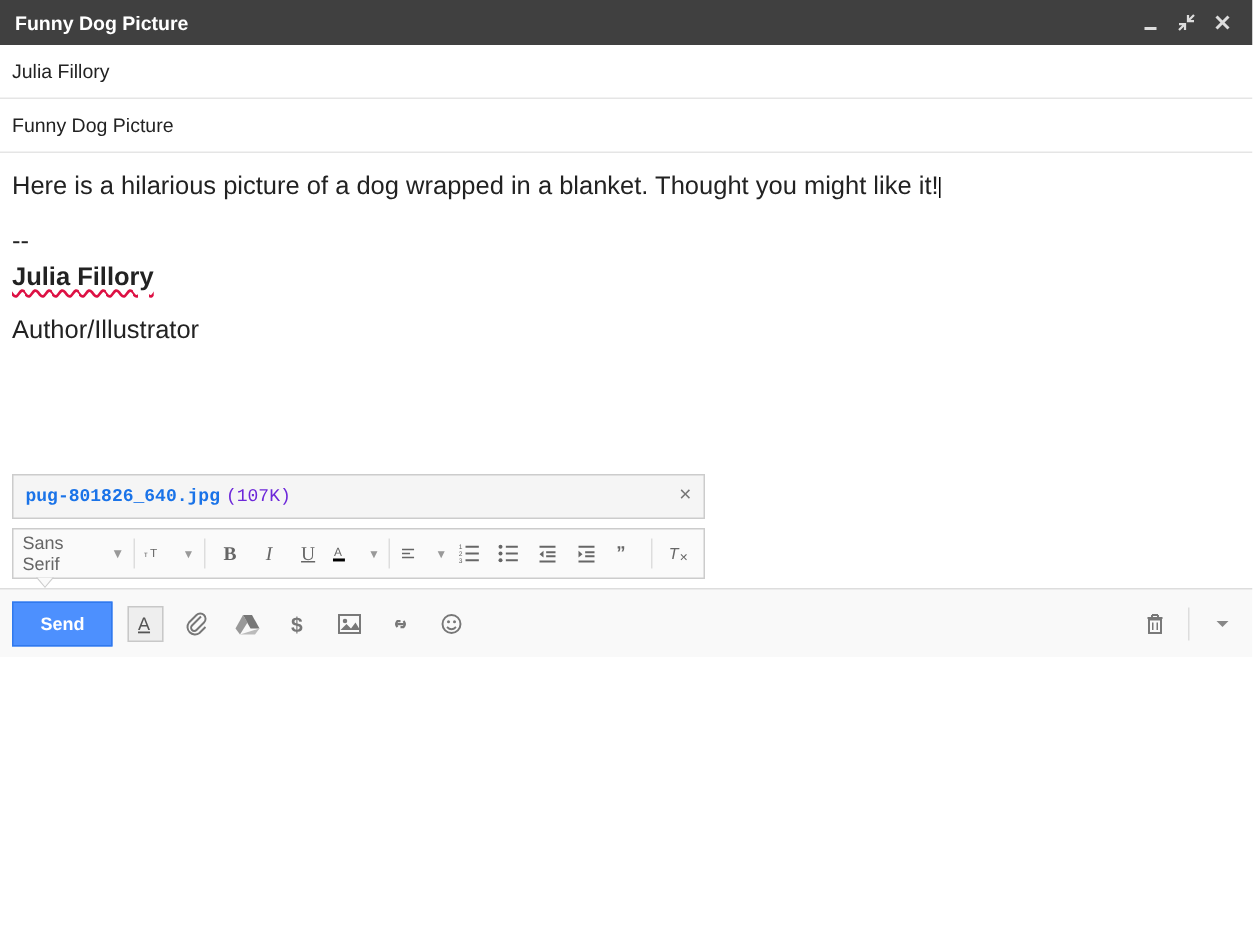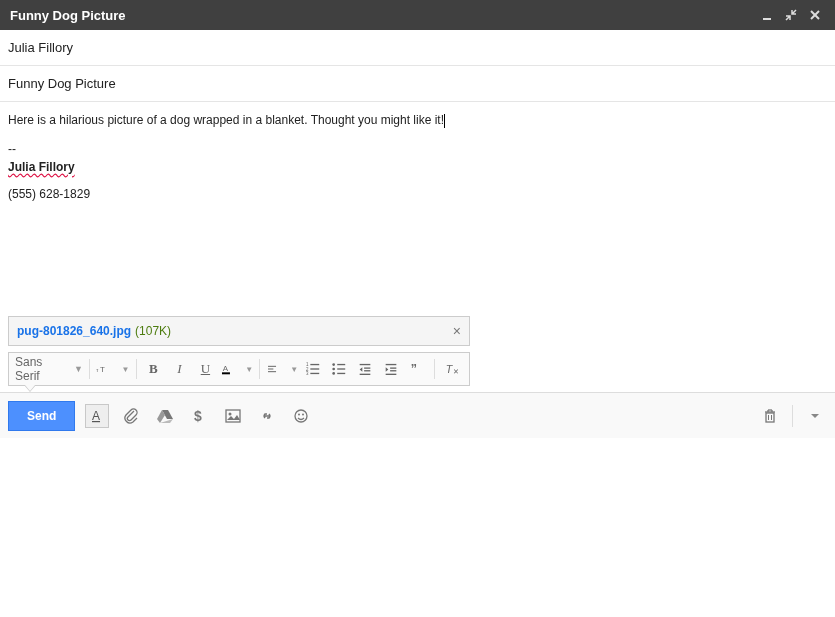--- a/index.html
+++ b/index.html
@@ -3,27 +3,27 @@
 <meta charset="utf-8">
 <style>
   * { box-sizing: border-box; margin: 0; padding: 0; }
   html, body { width: 835px; height: 617px; font-family: Arial, Helvetica, sans-serif; overflow: hidden; }
   .window { width: 835px; height: 438px; display: flex; flex-direction: column; background: #fff; }
   .titlebar { background: #404040; color: #fff; display: flex; align-items: center; padding: 0 10px; height: 30px; }
   .titlebar .title { font-size: 13px; font-weight: bold; flex: 1; }
   .titlebar .winbtn { width: 20px; height: 20px; display: inline-flex; align-items: center; justify-content: center; cursor: pointer; color: #ddd; margin-left: 4px; }
   .titlebar .winbtn svg { width: 14px; height: 14px; }
   .field-row { border-bottom: 1px solid #e5e5e5; padding: 10px 8px; font-size: 13px; color: #222; }
-  .body-area { flex: 1; padding: 10px 8px; font-size: 12px; color: #222; line-height: 1.45; position: relative; }
+  .body-area { flex: 1; padding: 10px 8px; font-size: 17px; color: #222; line-height: 1.45; position: relative; }
   .body-area .cursor { display:inline-block; width:1px; height:14px; background:#000; vertical-align:middle; }
   .sig-name { font-weight: bold; text-decoration: underline; text-decoration-color: #d14; text-decoration-style: wavy; text-underline-offset: 2px; }
   .attachment-wrap { padding: 4px 8px 0 8px; }
-  .attachment { border: 1px solid #ccc; background: #f5f5f5; height: 30px; width: 462px; display: flex; align-items: center; padding: 4px 8px; font-size: 12px; }
+  .attachment { border: 1px solid #ccc; background: #f5f5f5; height: 30px; width: 462px; display: flex; align-items: center; padding: 4px 8px; font-size: 12px; font-family: Liberation Mono, monospace; }
   .attachment .fname { color: #1a73e8; font-weight: bold; }
-  .attachment .fsize { color: #4d7c0f; margin-left: 4px; }
+  .attachment .fsize { color: #6d28d9; margin-left: 4px; }
   .attachment .spacer { flex: 1; }
   .attachment .rm { color: #777; cursor: pointer; font-size: 14px; }
   .format-toolbar { border: 1px solid #ccc; background: #fafafa; height: 34px; width: 462px; margin: 6px 8px 0 8px; display: flex; align-items: center; padding: 0 6px; gap: 4px; position: relative; }
   .format-toolbar .ft { display: inline-flex; align-items: center; justify-content: center; height: 24px; min-width: 22px; color: #666; cursor: pointer; font-size: 12px; gap: 12px; }
   .format-toolbar .sep { width: 1px; height: 20px; background: #ddd; margin: 0 2px; }
   .font-select { font-size: 12px; color: #444; display:flex; align-items:center; gap:4px; }
   .font-select .dd { font-size: 9px; color:#999; }
   .ft svg { width: 16px; height: 16px; }
   .ft.bold-b { font-weight: bold; font-family: Georgia, serif; font-size: 13px; }
   .ft.italic-i { font-style: italic; font-family: Georgia, serif; font-size: 13px; }
@@ -65,21 +65,21 @@
 
   <div class="field-row">Julia Fillory</div>
   <div class="field-row">Funny Dog Picture</div>
 
   <div class="body-area">
     <span>Here is a hilarious picture of a dog wrapped in a blanket. Thought you might like it!</span><span class="cursor"></span>
     <div style="height:12px"></div>
     <div>--</div>
     <div class="sig-name">Julia Fillory</div>
     <div style="height:10px"></div>
-    <div>(555) 628-1829</div>
+    <div>Author/Illustrator</div>
   </div>
 
   <div class="attachment-wrap">
     <div class="attachment">
       <span class="fname">pug-801826_640.jpg</span>
       <span class="fsize">(107K)</span>
       <span class="spacer"></span>
       <span class="rm">×</span>
     </div>
   </div>

